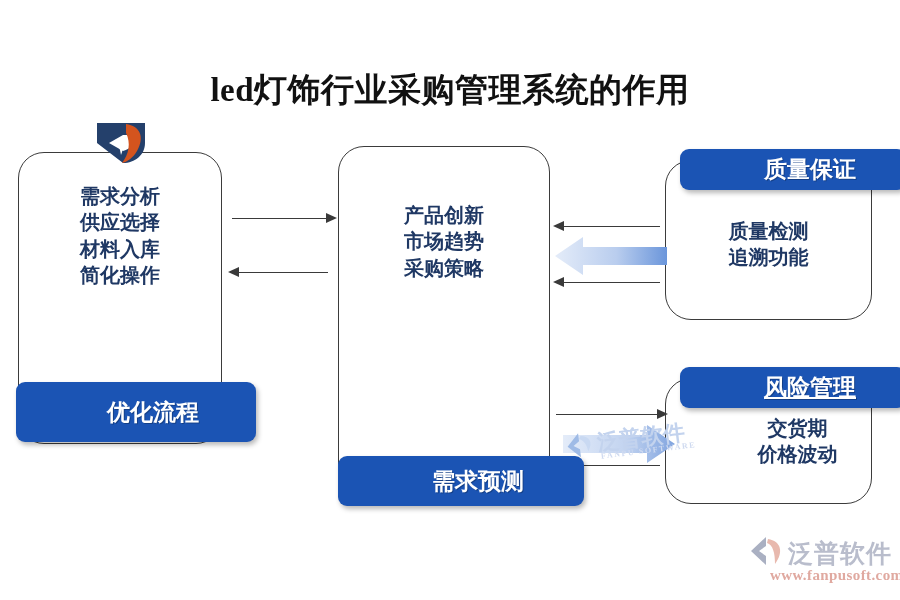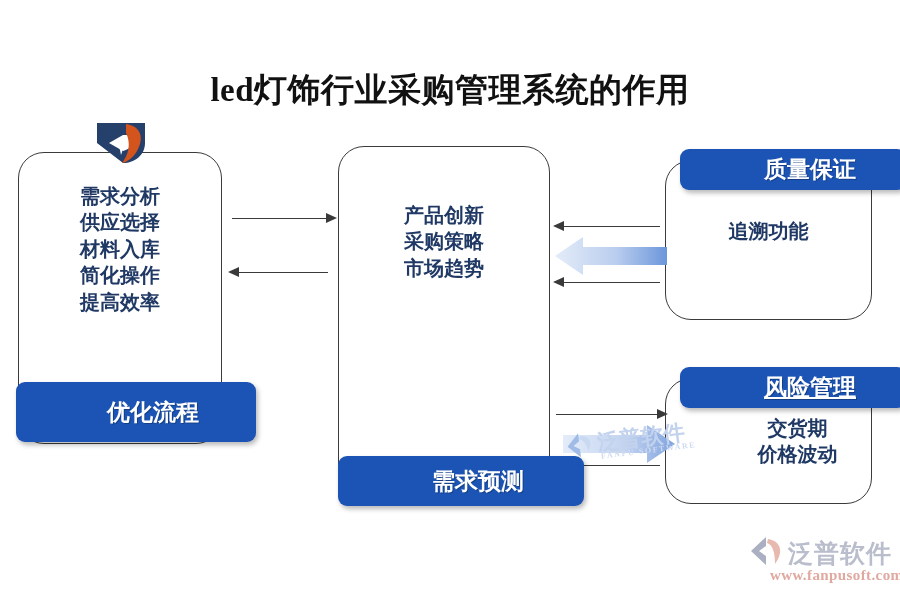--- a/index.html
+++ b/index.html
@@ -233,30 +233,30 @@
     </svg>
     <div class="wm-mid-text">泛普软件</div>
     <div class="wm-mid-sub">FANPU SOFTWARE</div>
   </div>
 
   <div class="items items-left">
     <span class="item">需求分析</span>
     <span class="item">供应选择</span>
     <span class="item">材料入库</span>
     <span class="item">简化操作</span>
-    <span class="item">提高效率</span>
   </div>
 
   <div class="items items-center">
     <span class="item">产品创新</span>
+    <span class="item">市场趋势</span>
     <span class="item">采购策略</span>
-    <span class="item">市场趋势</span>
   </div>
 
   <div class="items items-tr">
+    <span class="item">质量检测</span>
     <span class="item">追溯功能</span>
   </div>
 
   <div class="items items-br">
     <span class="item">交货期</span>
     <span class="item">价格波动</span>
   </div>
 
   <div class="chip chip-left">优化流程</div>
   <div class="chip chip-center">需求预测</div>

